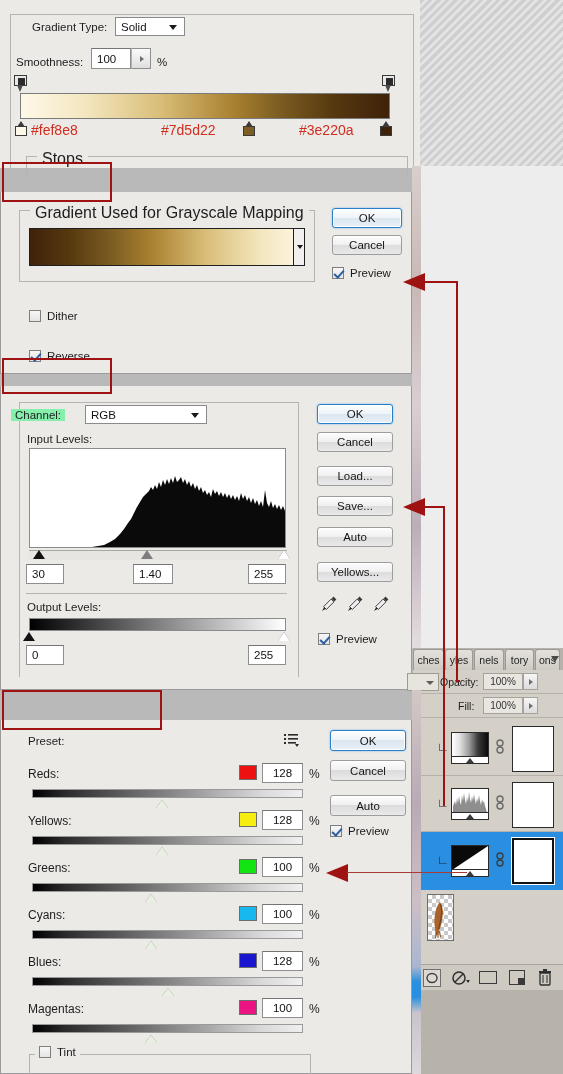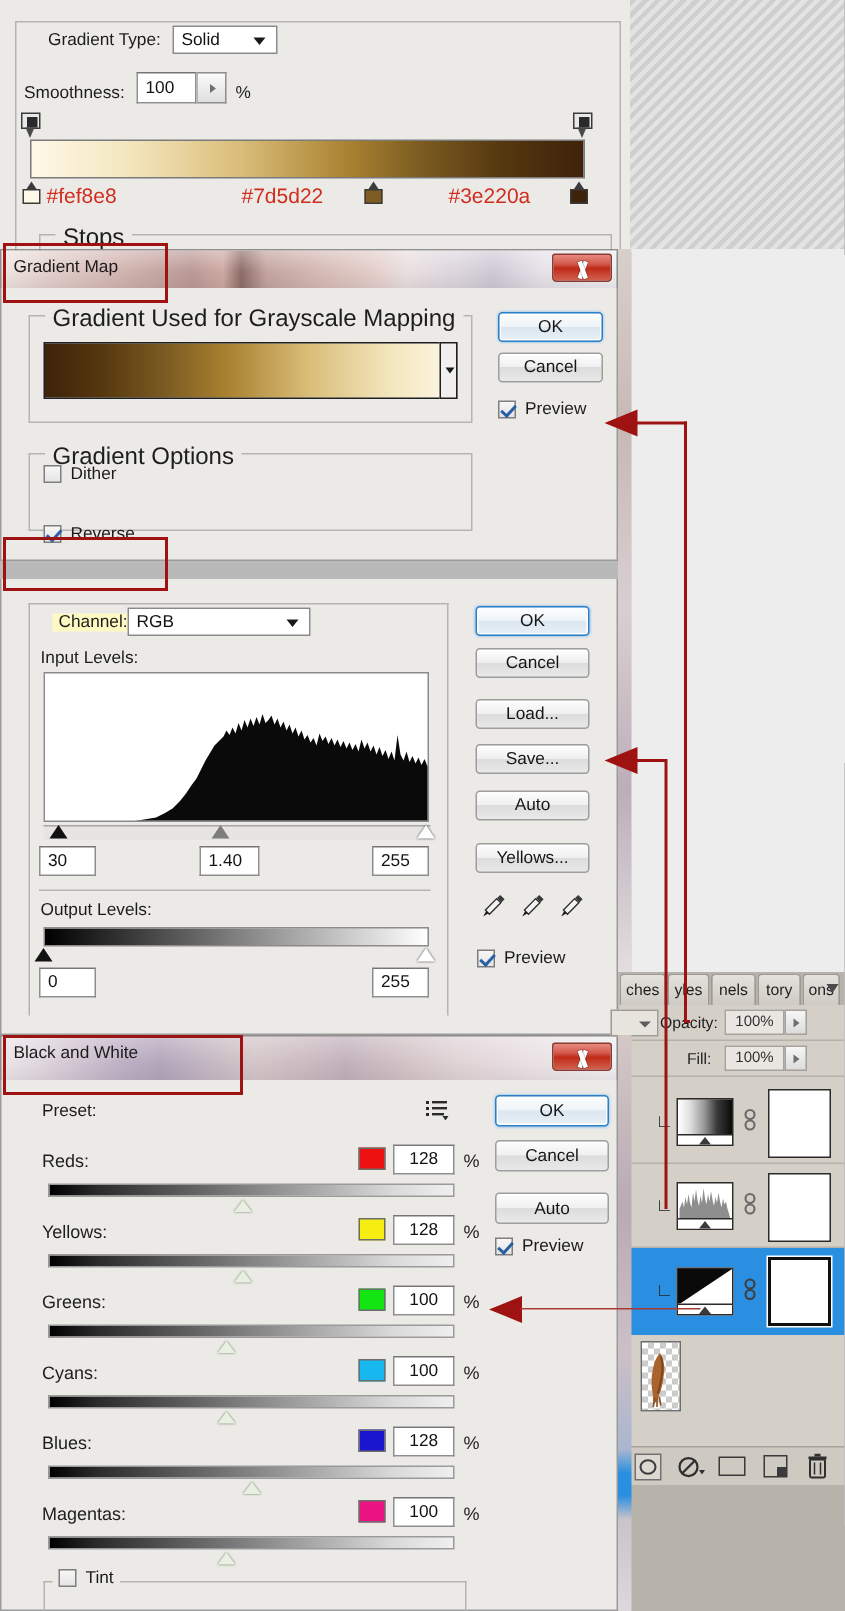--- a/index.html
+++ b/index.html
@@ -291,50 +291,35 @@
   <span class="hexlab" style="left:31px;top:122px;">#fef8e8</span>
   <span class="hexlab" style="left:161px;top:122px;">#7d5d22</span>
   <span class="hexlab" style="left:299px;top:122px;">#3e220a</span>
 
   <div class="gbox" style="left:26px;top:156px;width:382px;height:20px;border-bottom:none;">
     <span class="glabel">Stops</span>
   </div>
 </div>
 
 <div class="abs" style="left:0;top:166px;width:412px;height:208px;">
-  <div class="titlebar" style="left:0;top:0;width:412px;">
-    <div class="tbar-strip" style="background:
-        linear-gradient(to bottom, rgba(255,255,255,.35), rgba(255,255,255,0) 55%, rgba(0,0,0,.06)),
-        linear-gradient(to right,
-          #efe6e3 0%, #e2cfcb 8%, #d7bdb8 16%, #c9aaa6 24%,
-          #bb9a97 31%, #cfaaa4 36%, #8d6d68 39%, #c4a49f 43%,
-          #d6bbb6 52%, #e3cdc8 60%, #e9dfe0 66%, #dcd6dd 74%,
-          #cfc9d6 80%, #e6e2e8 88%, #efeef1 100%);">
-    </div>
-    <div class="tbar-text">Gradient Map</div>
-    <div class="closebtn"></div>
-  </div>
 
   <div class="dlg-body" style="position:absolute;left:0;top:26px;width:412px;height:182px;">
 
     <div class="gbox" style="left:18px;top:18px;width:296px;height:72px;">
       <span class="glabel">Gradient Used for Grayscale Mapping</span>
     </div>
 
     <div class="abs" style="left:28px;top:36px;width:276px;height:38px;border:1px solid #1f1f1f;
                 background:linear-gradient(to right,#3e220a 0%,#56380f 14%,#7d5d22 30%,#a8802f 44%,#d9bd78 64%,#f3e6bd 84%,#fef8e8 100%);">
     </div>
     <div class="abs" style="left:292px;top:36px;width:12px;height:38px;background:#f2f0ee;border:1px solid #1f1f1f;">
       <span style="position:absolute;left:3px;top:16px;width:0;height:0;
                    border-left:3px solid transparent;border-right:3px solid transparent;border-top:4px solid #1a1a1a;"></span>
     </div>
 
-    <div class="gbox" style="left:18px;top:110px;width:296px;height:52px;">
-      <span class="glabel">Gradient Options</span>
-    </div>
     <div class="cbox-wrap" style="left:28px;top:118px;text-align:center;">
       <span class="cbox"></span>
       <span class="cbl">Dither</span>
     </div>
     <div class="cbox-wrap" style="left:28px;top:138px;margin-top:20px;">
       <span class="cbox on"></span>
       <span class="cbl">Reverse</span>
     </div>
 
     <div class="btn primary" style="left:331px;top:16px;width:70px;height:20px;">
@@ -349,21 +334,21 @@
     </div>
   </div>
 </div>
 
 <div class="abs" style="left:0;top:360px;width:412px;height:330px;">
 
   <div class="dlg-body" style="position:absolute;left:0;top:26px;width:412px;height:304px;">
 
     <div class="gbox" style="left:18px;top:16px;width:280px;height:275px;border-bottom:none;"></div>
 
-    <span class="lbl" style="left:10px;top:23px;background:#fef9c3;padding:0 4px;margin-left:24px;">Channel:</span>
+    <span class="lbl" style="left:10px;top:23px;background:#86efac;padding:0 4px;">Channel:</span>
     <div class="combo" style="left:84px;top:19px;width:122px;height:19px;">
       <span>RGB</span>
       <span class="carat"></span>
     </div>
 
     <span class="lbl" style="left:26px;top:47px;">Input Levels:</span>
 
     <div class="hist-box" style="left:28px;top:62px;width:257px;height:100px;">
       <svg width="257" height="100" viewBox="0 0 257 100" preserveAspectRatio="none">
         <path fill="#0a0a0a" d="M0,100 L0,100 L40,100 L55,99 L62,98 L68,97 L74,96 L80,93 L85,90
@@ -451,31 +436,20 @@
     </div>
 
     <div class="cbox-wrap" style="left:317px;top:247px;">
       <span class="cbox on"></span>
       <span class="cbl">Preview</span>
     </div>
   </div>
 </div>
 
 <div class="abs" style="left:0;top:690px;width:412px;height:384px;">
-  <div class="titlebar" style="left:0;top:0;width:412px;height:30px;">
-    <div class="tbar-strip" style="background:
-        linear-gradient(to bottom, rgba(255,255,255,.3), rgba(255,255,255,0) 60%, rgba(0,0,0,.05)),
-        linear-gradient(to right,
-          #ece6e8 0%, #ded4dc 7%, #cdc0cf 14%, #bdb0c4 20%,
-          #b3a6bb 26%, #c3b6c2 33%, #d4c6c8 41%, #cdbcc2 49%,
-          #c2b1bb 56%, #d2c2c6 65%, #e0d3d6 74%, #e8dee1 84%, #f0eef0 100%);">
-    </div>
-    <div class="tbar-text">Black and White</div>
-    <div class="closebtn" style="top:4px;"></div>
-  </div>
 
   <div class="dlg-body" style="position:absolute;left:0;top:30px;width:412px;height:354px;">
 
     <span class="lbl" style="left:27px;top:15px;">Preset:</span>
     <div class="abs" style="left:283px;top:13px;width:16px;height:14px;">
       <svg width="16" height="14" viewBox="0 0 16 14">
         <g fill="#2a2a2a">
           <rect x="0" y="1" width="2" height="2"></rect>
             <rect x="4" y="1" width="10" height="1.6"></rect>
           <rect x="0" y="5" width="2" height="2"></rect>

